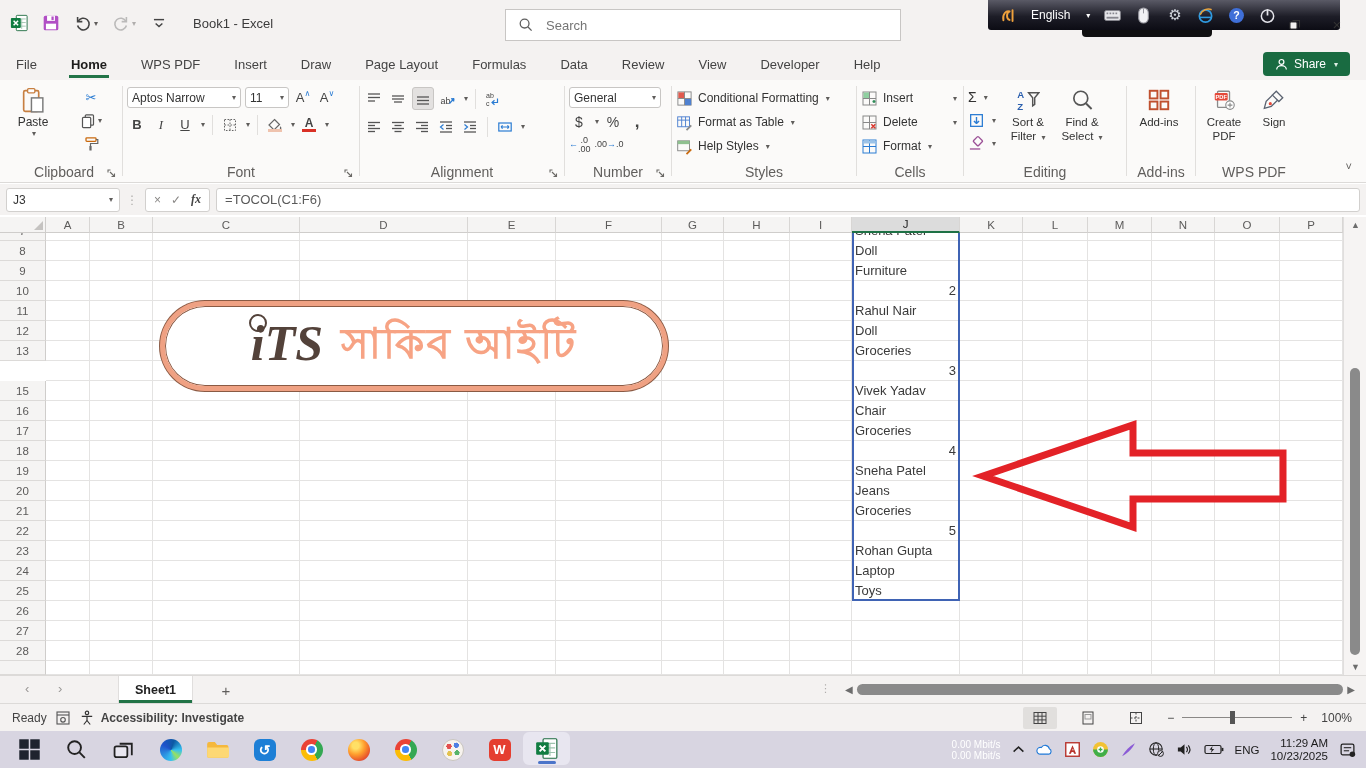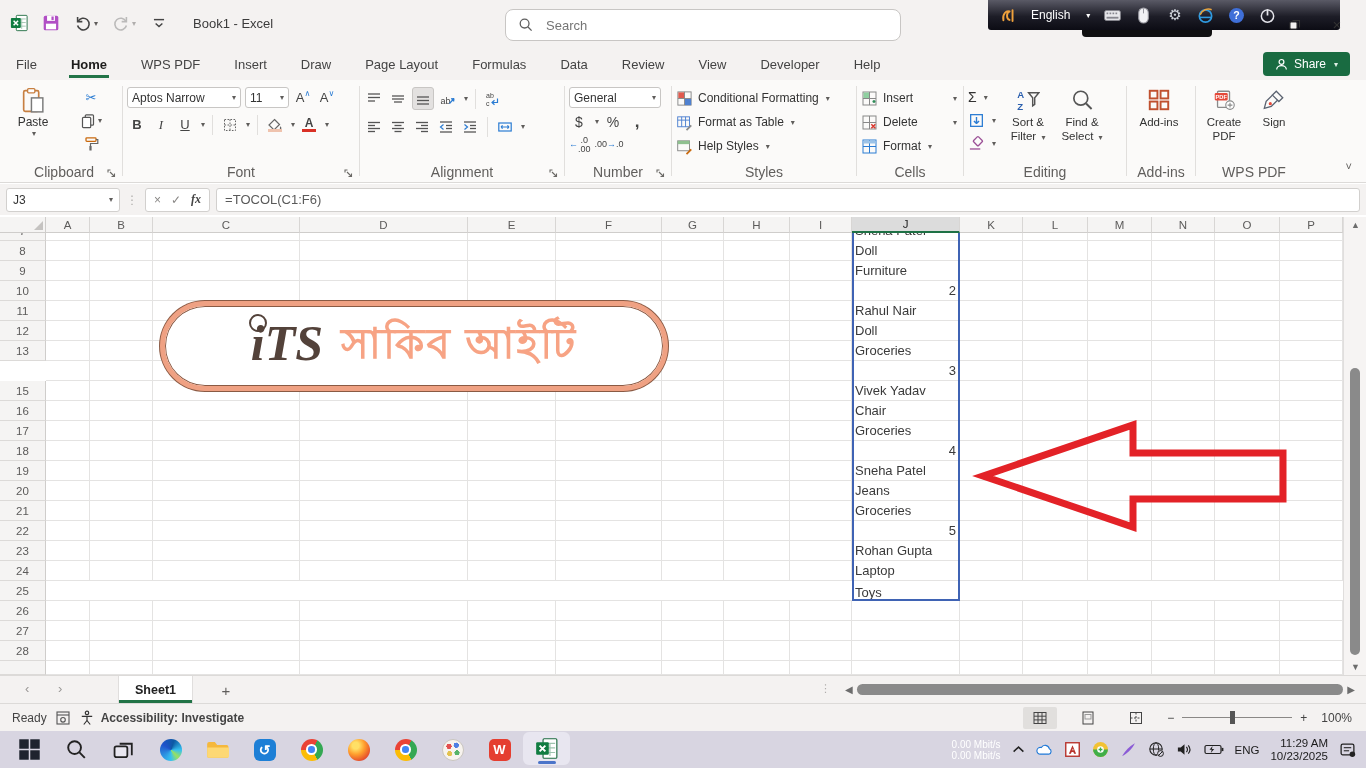--- a/index.html
+++ b/index.html
@@ -8,21 +8,21 @@
   .abs{position:absolute;}
   .ic{display:inline-flex;align-items:center;justify-content:center;width:16px;height:16px;flex:none;}
   .ic svg{width:100%;height:100%;}
   .chev{font-size:8px;color:#5f5d5b;margin-left:2px;}
   
   #titlebar{left:0;top:0;width:1366px;height:48px;background:#f4f2f1;}
   .qat{position:absolute;left:10px;top:14px;display:flex;align-items:center;gap:14px;}
   .qat .ic{width:18px;height:18px;}
   #title-text{position:absolute;left:193px;top:16px;font-size:13px;color:#3b3b3b;}
   #searchbox{position:absolute;left:505px;top:9px;width:370px;height:30px;background:#fff;
-     border:1px solid #c8c6c4;border-radius:8px;display:flex;align-items:center;padding:0 12px;gap:10px;}
+     border:1px solid #c8c6c4;border-radius:0;display:flex;align-items:center;padding:0 12px;gap:10px;}
   #searchbox input{border:0;outline:0;font-size:13px;color:#666;width:100%;background:transparent;font-family:inherit;}
   #langbar{position:absolute;left:988px;top:0;width:352px;height:30px;border-radius:0 0 3px 3px;
      background:linear-gradient(#5a5a66,#1d1d27 55%,#0c0c14);display:flex;align-items:center;
      gap:14px;padding:0 12px;box-sizing:border-box;}
   #langbar .ic{width:17px;height:17px;}
   #lang-label{color:#fff;font-size:12px;}
   #langtab{position:absolute;left:1082px;top:30px;width:130px;height:7px;background:#111;border-radius:0 0 4px 4px;}
   .winbtn{position:absolute;top:12px;width:30px;height:24px;display:flex;align-items:center;justify-content:center;color:#333;}
   
   #tabrow{left:0;top:48px;width:1366px;height:32px;background:#f4f2f1;}
@@ -1180,21 +1180,21 @@
           <div class="gcell" style="width: 108px;">
             <span>Laptop</span>
           </div>
           <div class="gcell" style="width: 63px;"></div>
           <div class="gcell" style="width: 65px;"></div>
           <div class="gcell" style="width: 64px;"></div>
           <div class="gcell" style="width: 63px;"></div>
           <div class="gcell" style="width: 65px;"></div>
           <div class="gcell" style="width: 63px;"></div>
         </div>
-        <div class="grow" style="height: 20px; align-items: flex-end;">
+        <div class="grow" style="height: 20px;">
           <div class="rhcell" style="height: 20px;">
             <span>25</span>
           </div>
           <div class="gcell" style="width: 44px;"></div>
           <div class="gcell" style="width: 63px;"></div>
           <div class="gcell" style="width: 147px;"></div>
           <div class="gcell" style="width: 168px;"></div>
           <div class="gcell" style="width: 88px;"></div>
           <div class="gcell" style="width: 106px;"></div>
           <div class="gcell" style="width: 62px;"></div>

